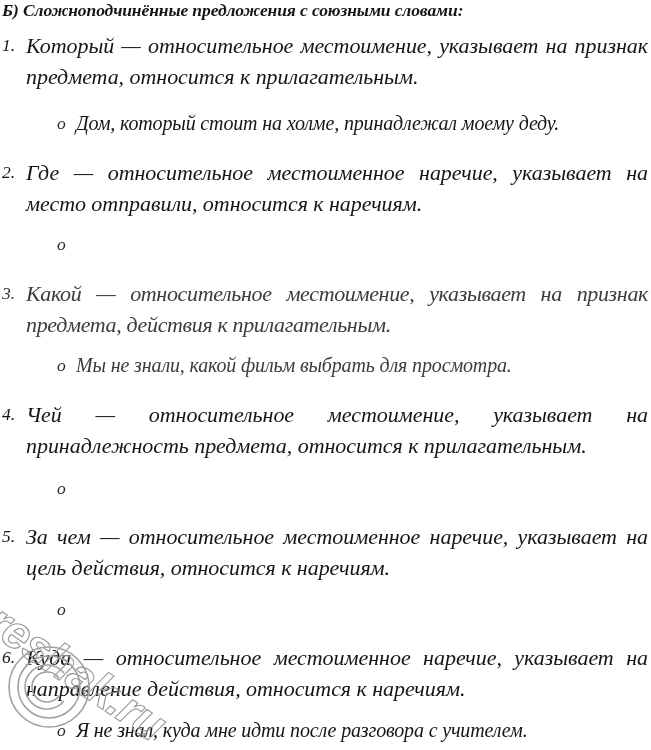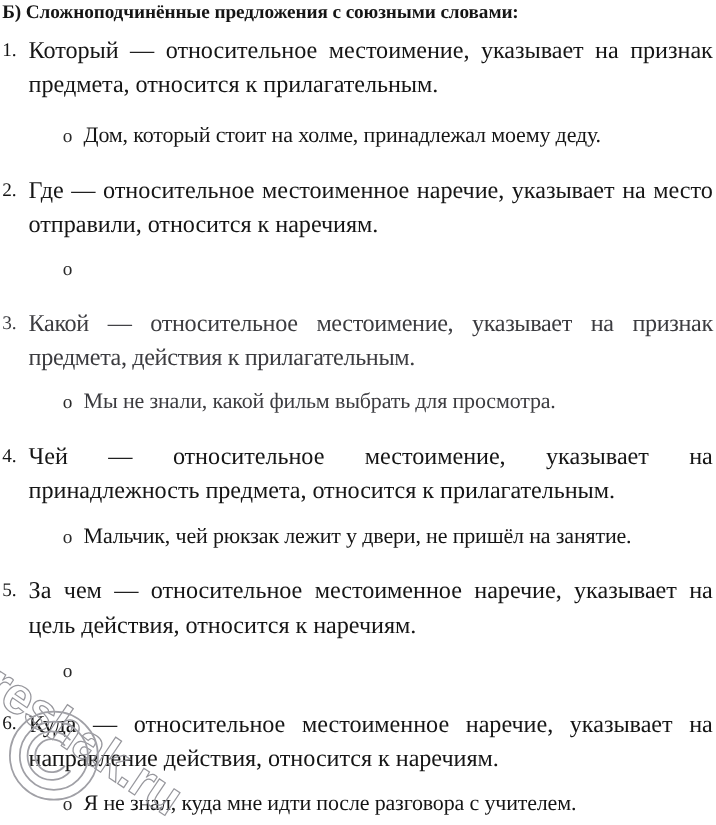--- a/index.html
+++ b/index.html
@@ -14,20 +14,21 @@
     color: #151515;
     overflow: hidden;
     position: relative;
   }
 
   #page {
     position: relative;
     width: 651px;
     height: 750px;
     overflow: hidden;
+    font-style: italic;
   }
 
   
   .watermark-layer {
     position: absolute;
     left: 0;
     top: 0;
     width: 651px;
     height: 750px;
     pointer-events: none;
@@ -181,21 +182,20 @@
 
     <div class="item" style="top:399px;">
       <div class="item-row">
         <span class="item-num">4.</span>
         <div class="item-text">Чей — относительное местоимение, указывает на принадлежность предмета, относится к прилагательным.</div>
       </div>
     </div>
     <div class="example" style="top:473px;">
       <div class="example-row">
         <span class="ex-bullet">o</span>
-        <div class="ex-text">Мальчик, чей рюкзак лежит у двери, не пришёл на занятие.</div>
       </div>
     </div>
 
     <div class="item" style="top:521px;">
       <div class="item-row">
         <span class="item-num">5.</span>
         <div class="item-text">За чем — относительное местоименное наречие, указывает на цель действия, относится к наречиям.</div>
       </div>
     </div>
     <div class="example faded2" style="top:594px;">

